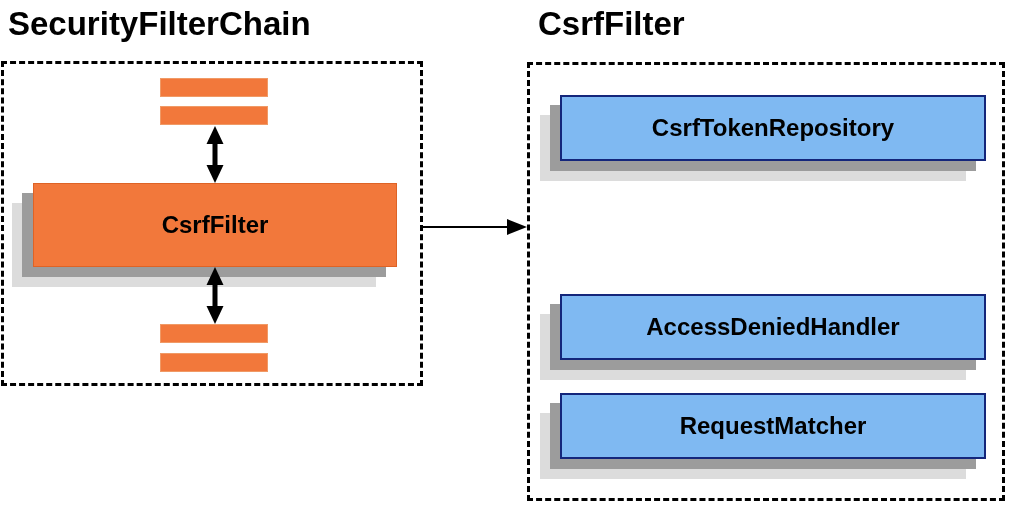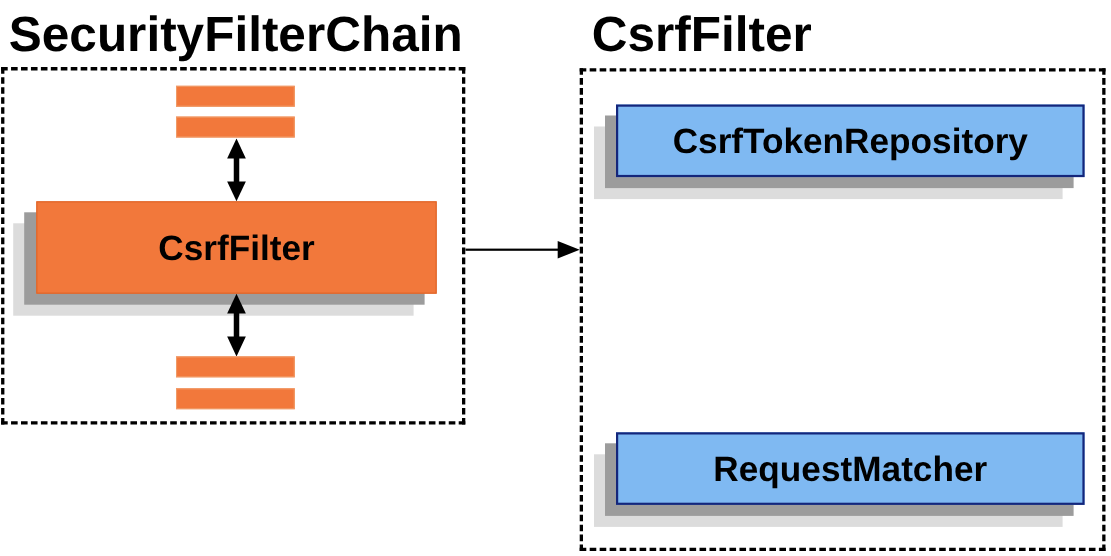--- a/index.html
+++ b/index.html
@@ -19,21 +19,21 @@
     position: relative;
     width: 1010px;
     height: 505px;
     background: var(--bg);
     font-family: "Liberation Sans", sans-serif;
     color: #000;
     overflow: hidden;
   }
   .title {
     position: absolute;
-    font-size: 45px;
+    font-size: 33px;
     font-weight: bold;
     white-space: nowrap;
     line-height: 1.15;
     text-align: right;
   }
   .title-left { left: 8px; top: 5px; }
   .title-right { left: 538px; top: 5px; }
 
   .panel {
     position: absolute;
@@ -65,21 +65,21 @@
     left: 29px; top: 119px;
     width: 364px; height: 84px;
     box-sizing: border-box;
     background: var(--filter-fill);
     border: 1px solid var(--filter-border);
     box-shadow: -11px 10px 0 var(--shadow-dark), -21px 20px 0 var(--shadow-light);
     display: flex; align-items: center; justify-content: center;
   }
   .filter-box .label,
   .component .label {
-    font-size: 32px;
+    font-size: 24px;
     font-weight: bold;
     white-space: nowrap;
   }
 
   .harrow { position: absolute; left: 423px; top: 217px; width: 104px; height: 20px; }
 
   .component {
     position: absolute;
     left: 30px;
     width: 426px; height: 66px;
@@ -133,19 +133,22 @@
     <polygon points="104,10 84,2 84,18" fill="var(--arrow)"></polygon>
   </svg>
 
   <div class="panel panel-right">
 
     <div class="component component-1">
       <span class="label">CsrfTokenRepository</span>
     </div>
 
 
+    <div class="component component-3">
+      <span class="label">AccessDeniedHandler</span>
+    </div>
 
     <div class="component component-4">
       <span class="label">RequestMatcher</span>
     </div>
   </div>
 
 </div>
 
 </body></html>

